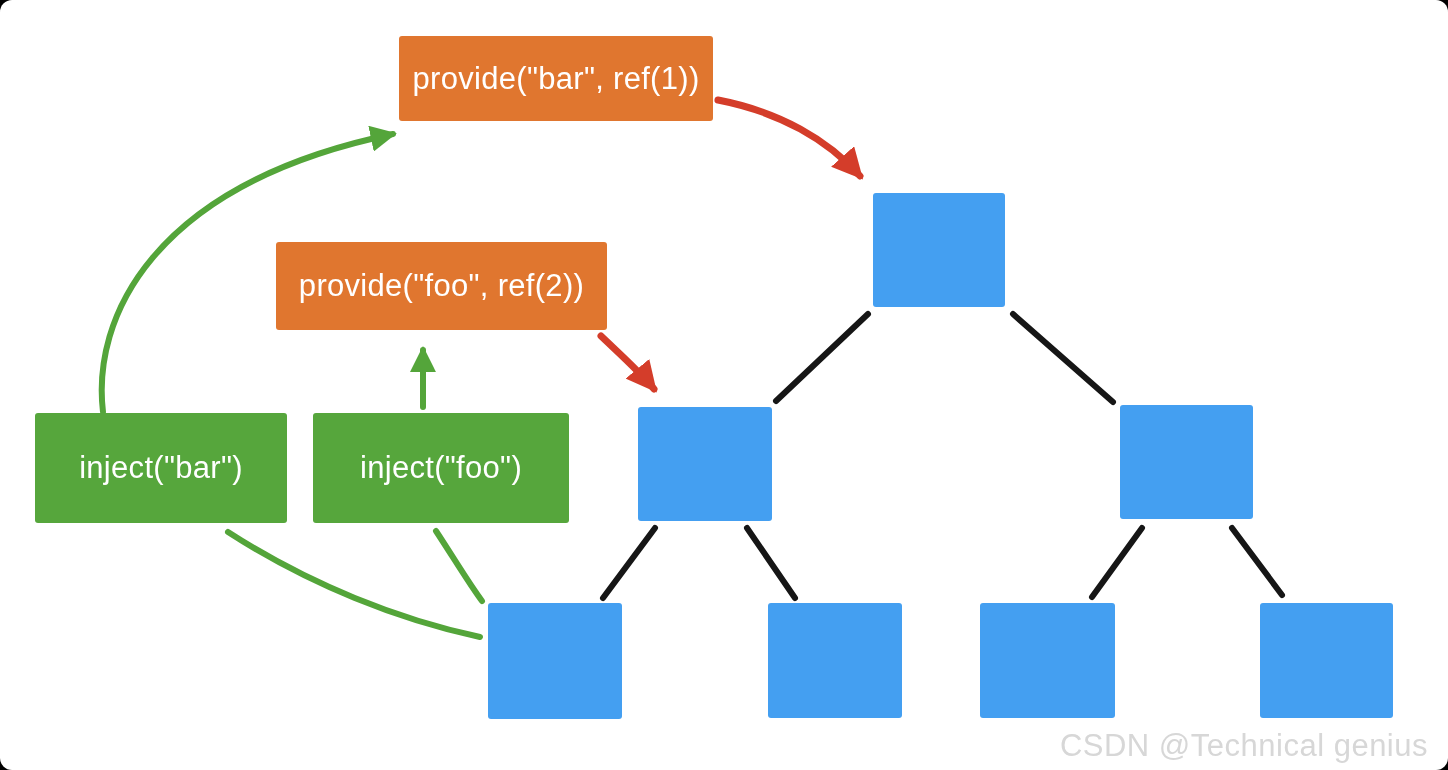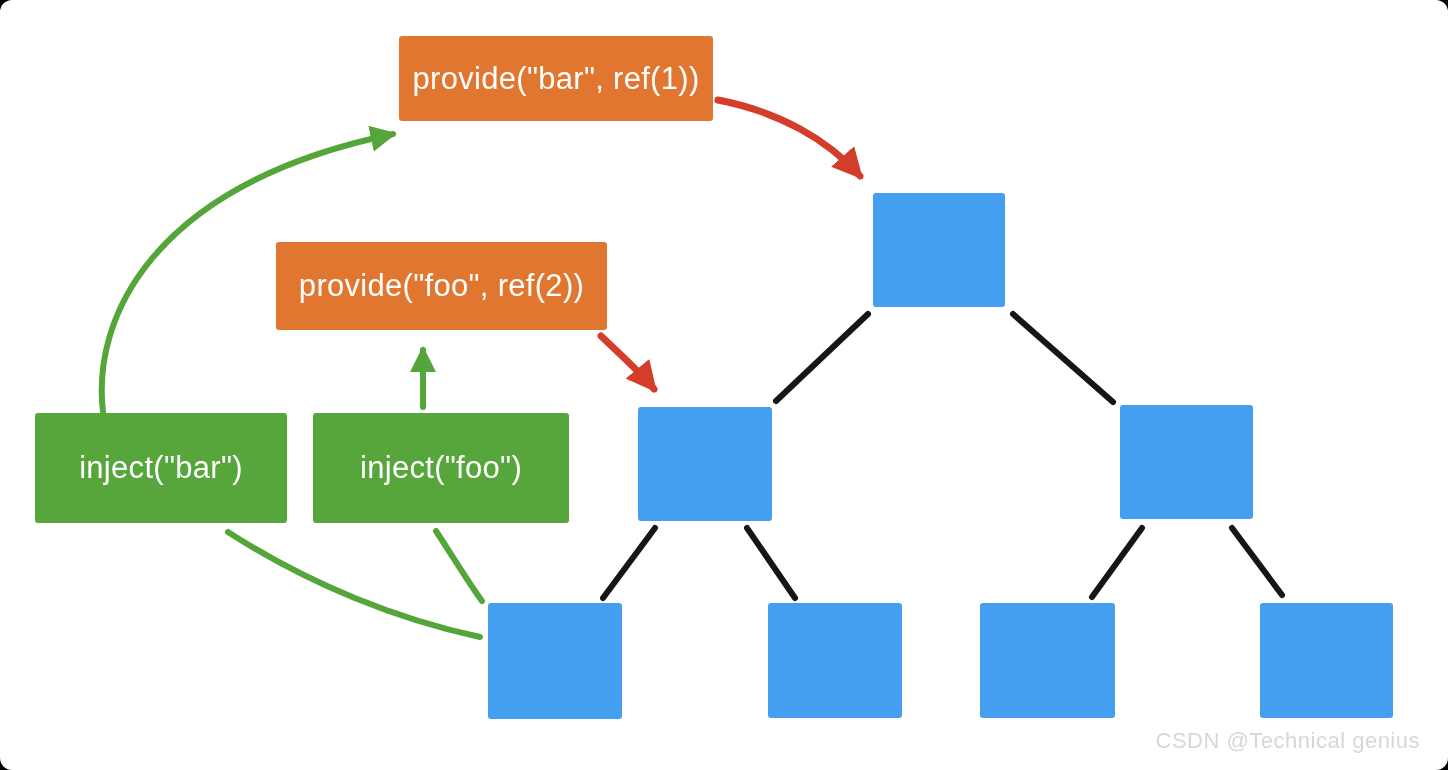--- a/index.html
+++ b/index.html
@@ -49,22 +49,22 @@
   #node-leaf-2 { left: 768px;  top: 603px; width: 134px; height: 115px; }
   #node-leaf-3 { left: 980px;  top: 603px; width: 135px; height: 115px; }
   #node-leaf-4 { left: 1260px; top: 603px; width: 133px; height: 115px; }
 
   .tree-edge    { stroke: var(--tree-edge);    stroke-width: 6; stroke-linecap: round; fill: none; }
   .provide-link { stroke: var(--provide-arrow); stroke-width: 7; stroke-linecap: round; fill: none; }
   .inject-link  { stroke: var(--inject-arrow);  stroke-width: 6; stroke-linecap: round; fill: none; }
 
   .watermark {
     position: absolute;
-    right: 28px; top: 728px;
-    font-size: 22px;
+    right: 20px; top: 728px;
+    font-size: 31px;
     color: var(--watermark);
     letter-spacing: 0.5px;
   }
 </style>
 </head>
 <body>
 
 <div class="surface">
 
   <svg class="layer" viewBox="0 0 1448 770" xmlns="http://www.w3.org/2000/svg">

